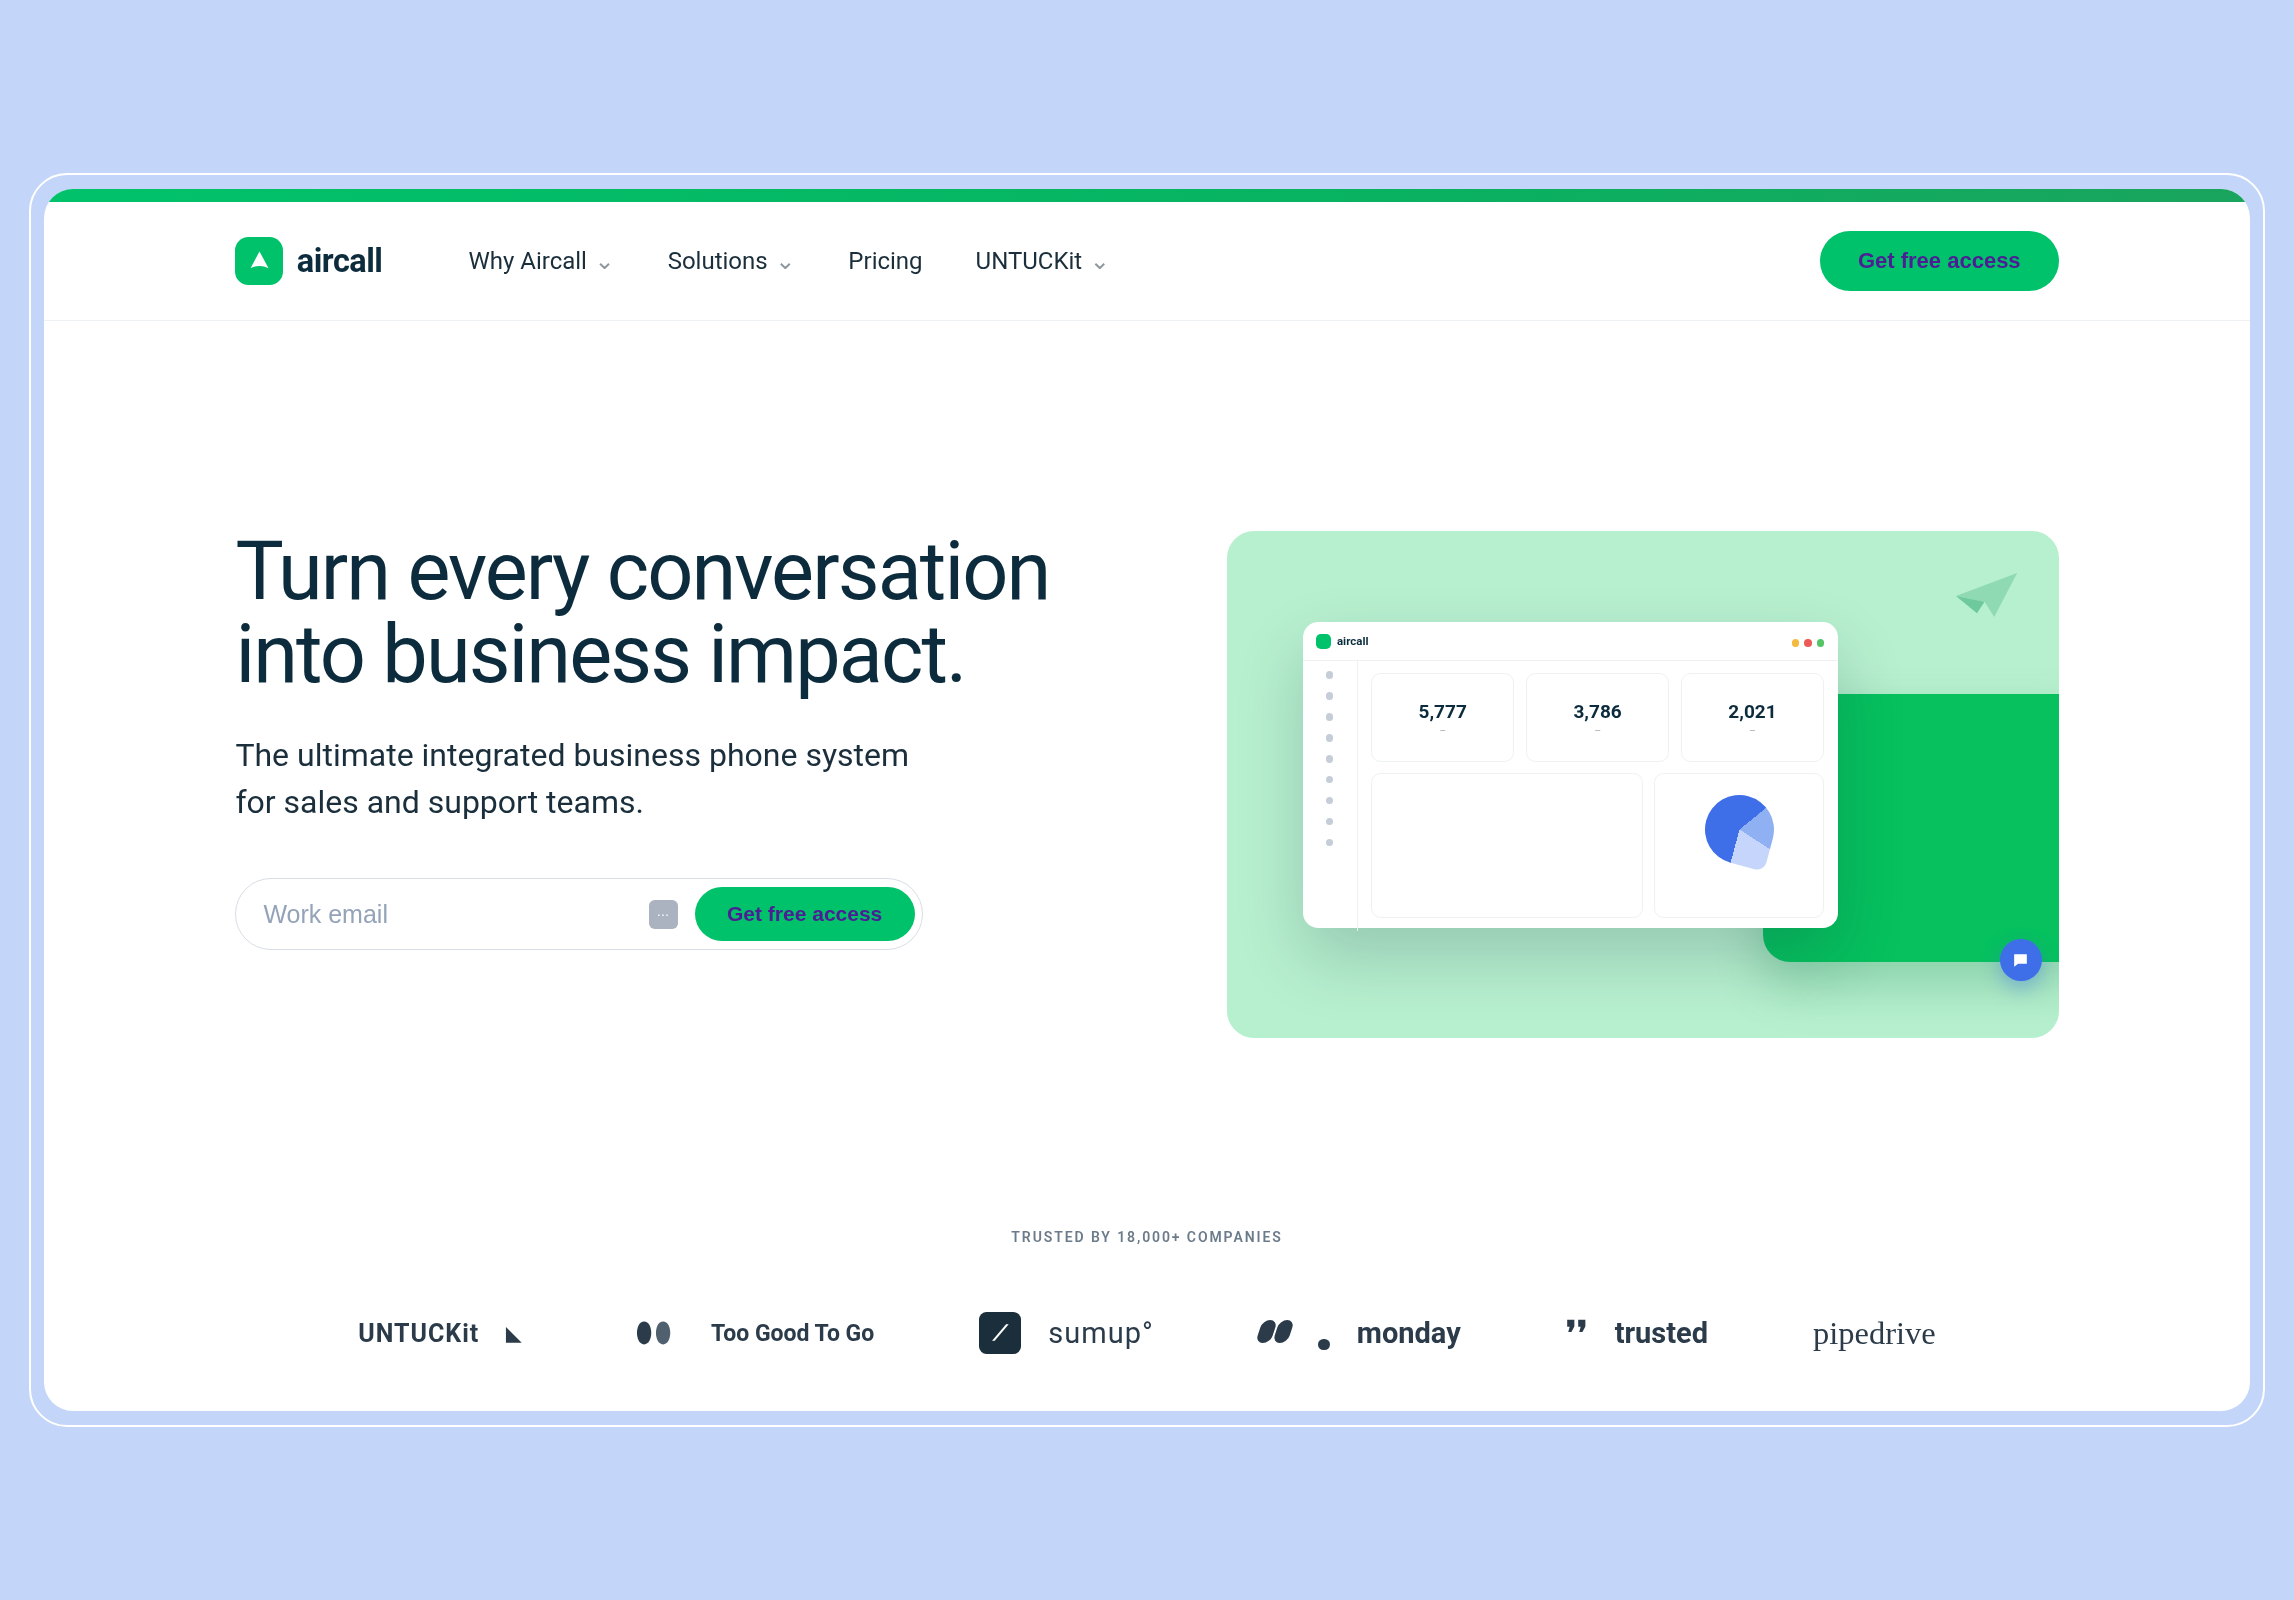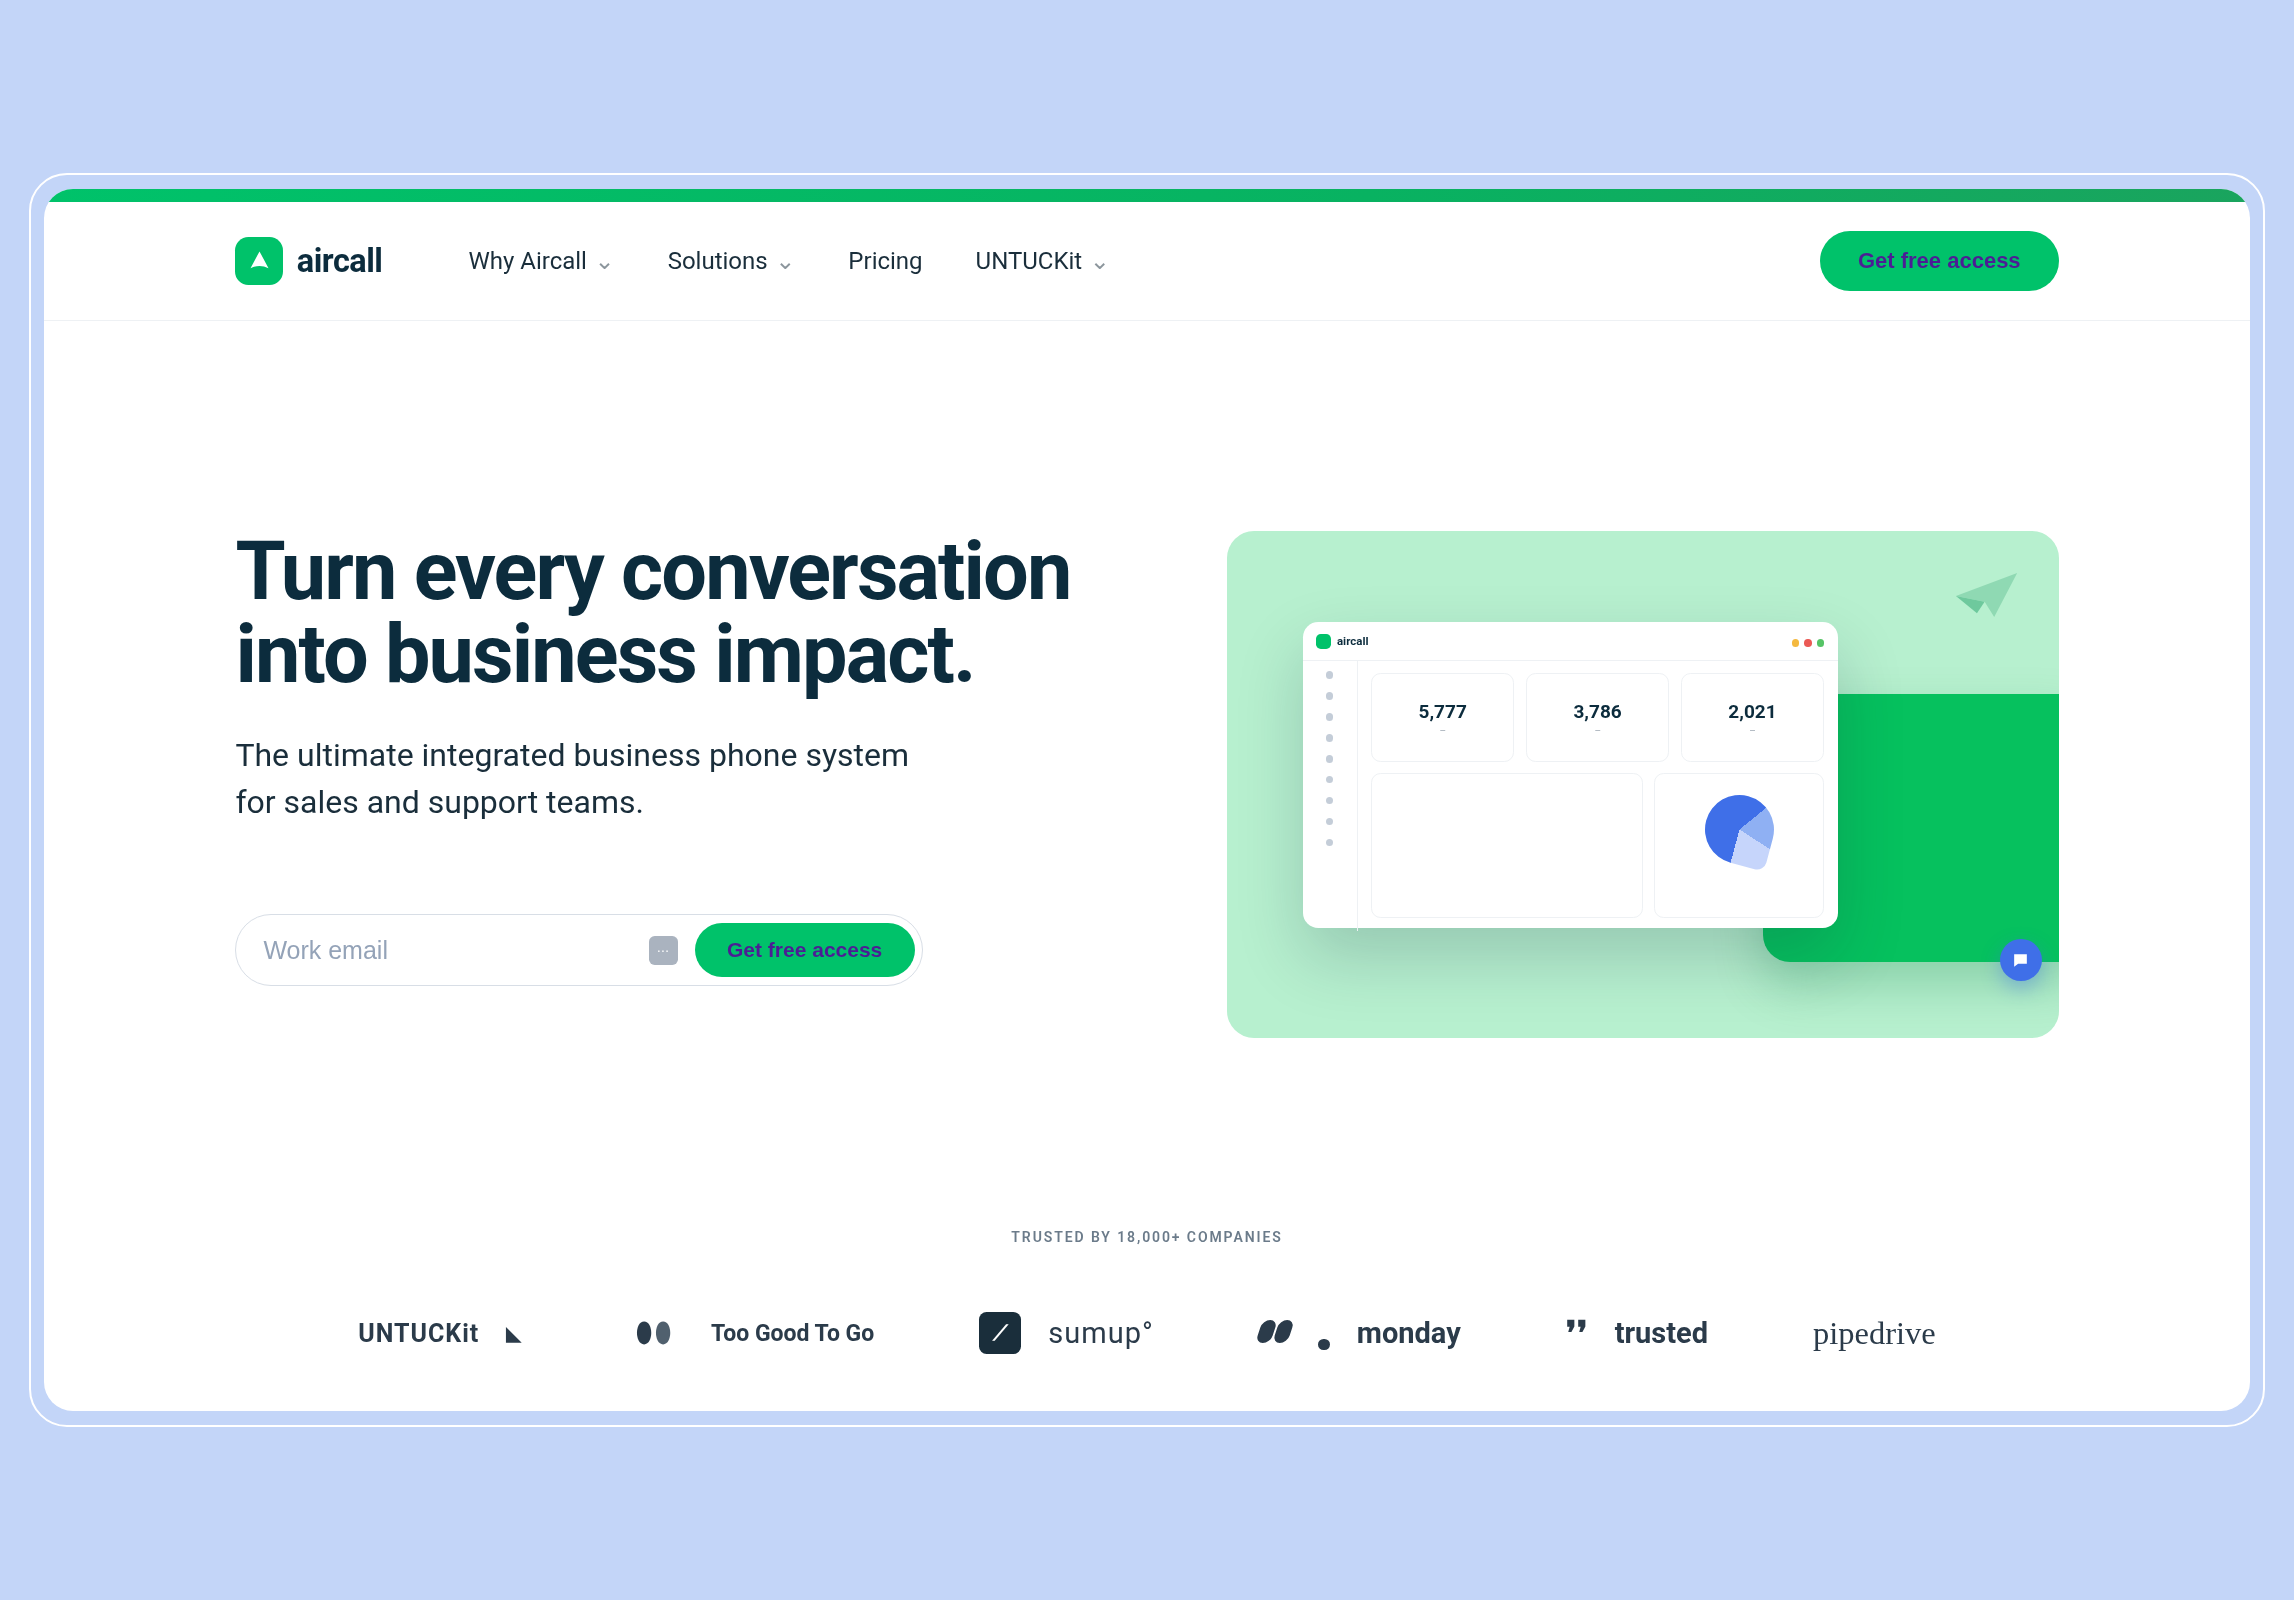--- a/index.html
+++ b/index.html
@@ -91,34 +91,34 @@
     .main {
       padding: 210px 191px 115px;
       display: grid;
       grid-template-columns: 1.1fr 1fr;
       gap: 76px;
       align-items: start;
     }
     .headline {
       font-size: 81px;
       line-height: 1.02;
-      font-weight: 700;
+      font-weight: 400;
       color: #0c2c3d;
       letter-spacing: -1.9px;
     }
     .subhead {
       margin-top: 36px;
       font-size: 32px;
       line-height: 1.45;
       color: #1a2e3b;
       font-weight: 400;
       max-width: 688px;
     }
     .email-capture {
-      margin-top: 89px;
+      margin-top: 53px;
       display: flex;
       align-items: center;
       border: 1.4px solid #d8dee6;
       border-radius: 955px;
       padding: 7.6px 7.6px 7.6px 27px;
       max-width: 688px;
       background: #fff;
     }
     .email-input {
       flex: 1;

